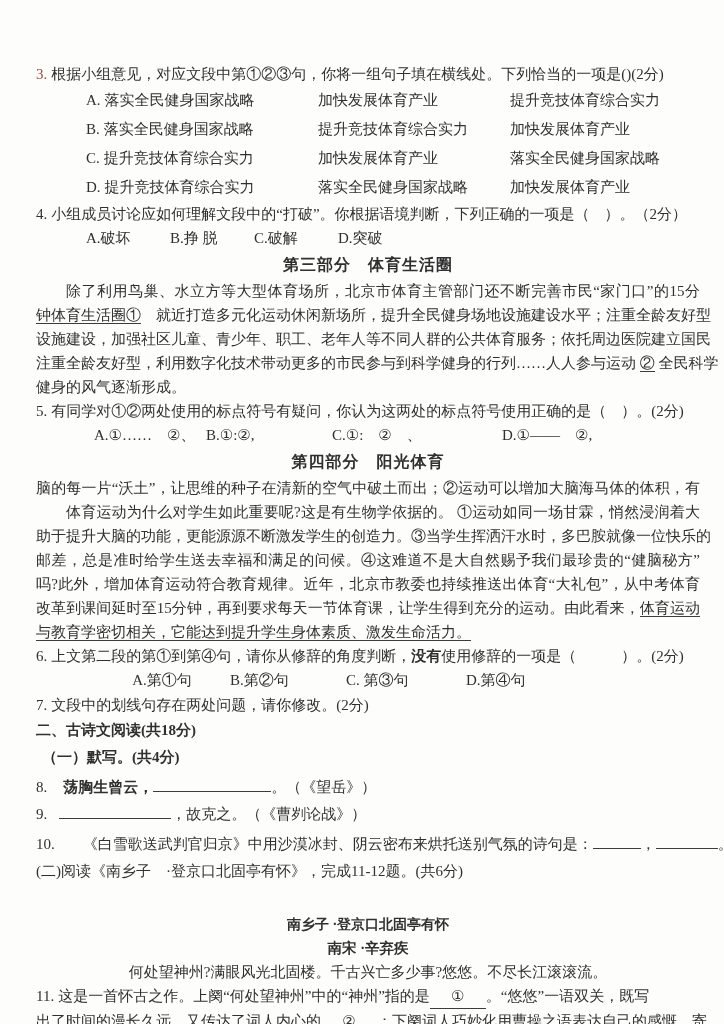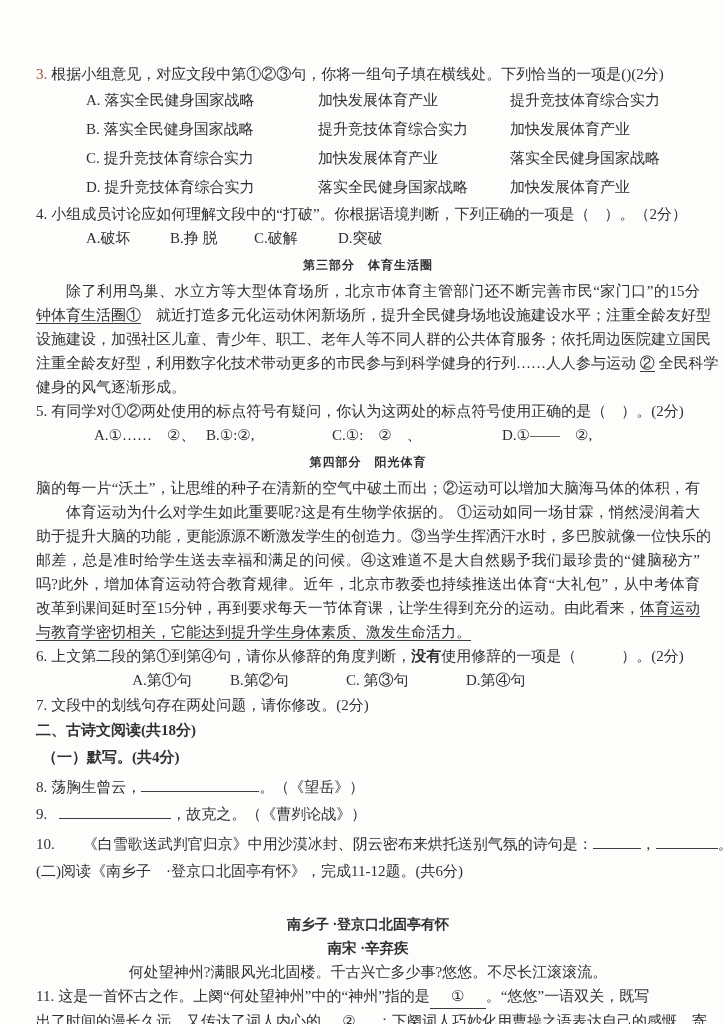--- a/index.html
+++ b/index.html
@@ -9,21 +9,21 @@
     color:#303030;
     font-family:"Liberation Serif","DejaVu Serif",serif;
     font-size:15px;
   }
   .page{padding:62px 24px 0 36px;width:664px;}
   .line{line-height:24px;white-space:nowrap;}
   .jl{text-align:justify;text-align-last:justify;}
   .indent{text-indent:2em;}
   .center{text-align:center;}
   .bold{font-weight:bold;}
-  .heading{font-size:12px;font-weight:bold;line-height:28px;letter-spacing:1px;}
+  .heading{font-size:16px;font-weight:bold;line-height:28px;letter-spacing:1px;}
   .secline{line-height:26px;font-weight:bold;}
   .rednum{color:#a04a3c;}
   .u{border-bottom:1.2px solid #3c3c3c;}
   .blankline{display:inline-block;border-bottom:1.2px solid #3c3c3c;height:15px;vertical-align:baseline;}
   .blanknum{display:inline-block;min-width:56px;text-align:center;border-bottom:1.2px solid #3c3c3c;}
   .qnum{margin-right:4px;}
   
   .q3opts{display:flex;padding-left:50px;line-height:29px;white-space:nowrap;}
   .q3opts .c1{width:232px;}
   .q3opts .c2{width:192px;}
@@ -106,21 +106,21 @@
     <span class="o4">D.第④句</span>
   </div>
 
   <div class="line"><span class="qnum">7.</span><span>文段中的划线句存在两处问题，请你修改。(2分)</span></div>
 
   <div class="secline" style="line-height:27px;">二、古诗文阅读(共18分)</div>
   <div class="secline" style="line-height:27px;padding-left:6px;">（一）默写。(共4分)</div>
 
   <div class="gap-sm"></div>
 
-  <div class="line mw"><span class="qnum">8.</span><span style="margin-left:0;">荡胸生曾云，</span><span class="blankline" style="width:118px;"></span><span>。（《望岳》）</span></div>
+  <div class="line mw"><span class="qnum">8.</span><span style="margin-left:12px;font-weight:bold;">荡胸生曾云，</span><span class="blankline" style="width:118px;"></span><span>。（《望岳》）</span></div>
 
   <div class="line mw"><span class="qnum">9.</span><span class="blankline" style="width:112px;margin-left:8px;"></span><span>，故克之。（《曹刿论战》）</span></div>
 
   <div class="gap-sm"></div>
 
   <div class="line mw"><span class="qnum">10.</span><span style="margin-left:24px;">《白雪歌送武判官归京》中用沙漠冰封、阴云密布来烘托送别气氛的诗句是：</span><span class="blankline" style="width:48px;"></span><span>，</span><span class="blankline" style="width:62px;"></span><span>。</span></div>
 
   <div class="line mw">(二)阅读《南乡子　·登京口北固亭有怀》，完成11-12题。(共6分)</div>
 
   <div class="center bold" style="line-height:24px;font-size:14px;margin-top:28px;">南乡子 ·登京口北固亭有怀</div>

